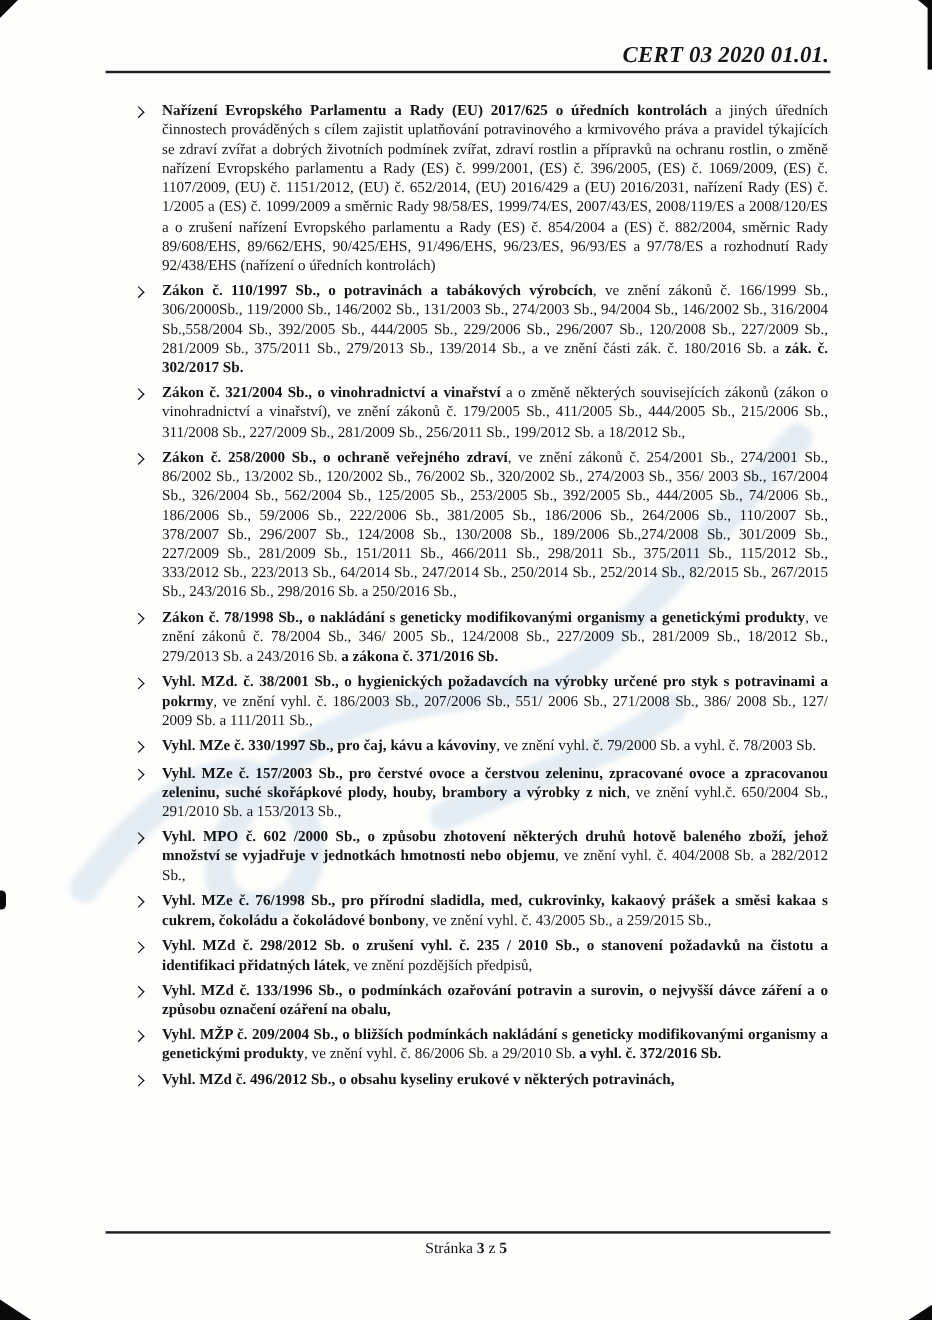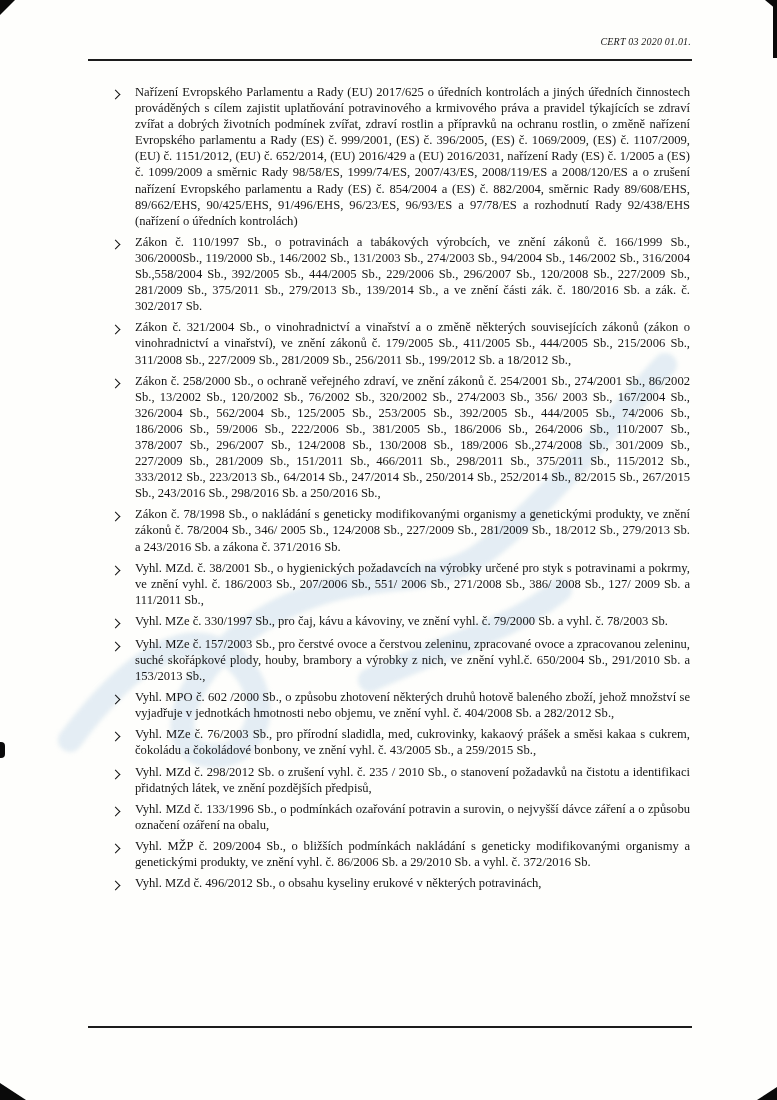--- a/index.html
+++ b/index.html
@@ -14,23 +14,23 @@
     width: 777px; height: 1100px;
     background: #fefefc;
     overflow: hidden;
     color: #161616;
   }
 
   
   .doc-code {
     position: absolute;
     top: 36px; right: 86px;
-    font-size: 10px;
+    font-size: 19px;
     font-style: italic;
-    font-weight: normal;
+    font-weight: bold;
     letter-spacing: 0.2px;
   }
   .rule {
     position: absolute;
     left: 88px; right: 85px;
     height: 0;
     border-top: 2px solid #1c1c1c;
   }
   .rule.header { top: 59px; }
   .rule.footer { top: 1026px; }
@@ -50,21 +50,21 @@
     border-right: 1.6px solid #111;
     transform: rotate(45deg);
   }
   .text {
     flex: 1;
     margin: 0;
     text-align: justify;
     font-size: 12.6px;
     line-height: 16.1px;
   }
-  .text b { font-weight: normal; }
+  .text b { font-weight: bold; }
 
   
   .footer-text {
     position: absolute;
     top: 1032px; left: 0; width: 100%;
     text-align: center;
     font-size: 13px;
   }
 
   
@@ -144,35 +144,41 @@
       <div class="item">
         <span class="bullet-cell"><span class="chevron"></span></span>
         <p class="text"><b>Vyhl. MZe č. 157/2003 Sb., pro čerstvé ovoce a čerstvou zeleninu, zpracované ovoce a zpracovanou zeleninu, suché skořápkové plody, houby, brambory a výrobky z nich</b><span>, ve znění vyhl.č. 650/2004 Sb., 291/2010 Sb. a 153/2013 Sb.,</span></p>
       </div>
       <div class="item">
         <span class="bullet-cell"><span class="chevron"></span></span>
         <p class="text"><b>Vyhl. MPO č. 602 /2000 Sb., o způsobu zhotovení některých druhů hotově baleného zboží, jehož množství se vyjadřuje v jednotkách hmotnosti nebo objemu</b><span>, ve znění vyhl. č. 404/2008 Sb. a 282/2012 Sb.,</span></p>
       </div>
       <div class="item">
         <span class="bullet-cell"><span class="chevron"></span></span>
-        <p class="text"><b>Vyhl. MZe č. 76/2003 Sb., pro přírodní sladidla, med, cukrovinky, kakaový prášek a směsi kakaa s cukrem, čokoládu a čokoládové bonbony</b><span>, ve znění vyhl. č. 43/2005 Sb., a 259/2015 Sb.,</span></p>
+        <p class="text"><b>Vyhl. MZe č. 76/1998 Sb., pro přírodní sladidla, med, cukrovinky, kakaový prášek a směsi kakaa s cukrem, čokoládu a čokoládové bonbony</b><span>, ve znění vyhl. č. 43/2005 Sb., a 259/2015 Sb.,</span></p>
       </div>
       <div class="item">
         <span class="bullet-cell"><span class="chevron"></span></span>
         <p class="text"><b>Vyhl. MZd č. 298/2012 Sb. o zrušení vyhl. č. 235 / 2010 Sb., o stanovení požadavků na čistotu a identifikaci přidatných látek</b><span>, ve znění pozdějších předpisů,</span></p>
       </div>
       <div class="item">
         <span class="bullet-cell"><span class="chevron"></span></span>
         <p class="text"><b>Vyhl. MZd č. 133/1996 Sb., o podmínkách ozařování potravin a surovin, o nejvyšší dávce záření a o způsobu označení ozáření na obalu,</b></p>
       </div>
       <div class="item">
         <span class="bullet-cell"><span class="chevron"></span></span>
         <p class="text"><b>Vyhl. MŽP č. 209/2004 Sb., o bližších podmínkách nakládání s geneticky modifikovanými organismy a genetickými produkty</b><span>, ve znění vyhl. č. 86/2006 Sb. a 29/2010 Sb. </span><b>a vyhl. č. 372/2016 Sb.</b></p>
       </div>
       <div class="item">
         <span class="bullet-cell"><span class="chevron"></span></span>
         <p class="text"><b>Vyhl. MZd č. 496/2012 Sb., o obsahu kyseliny erukové v některých potravinách,</b></p>
       </div>
     </main>
 
   <div class="rule footer"></div>
+  <div class="footer-text">
+    <span>Stránka</span>
+    <b>3</b>
+    <span>z</span>
+    <b>5</b>
+  </div>
 
 </div>
 
 </body></html>

